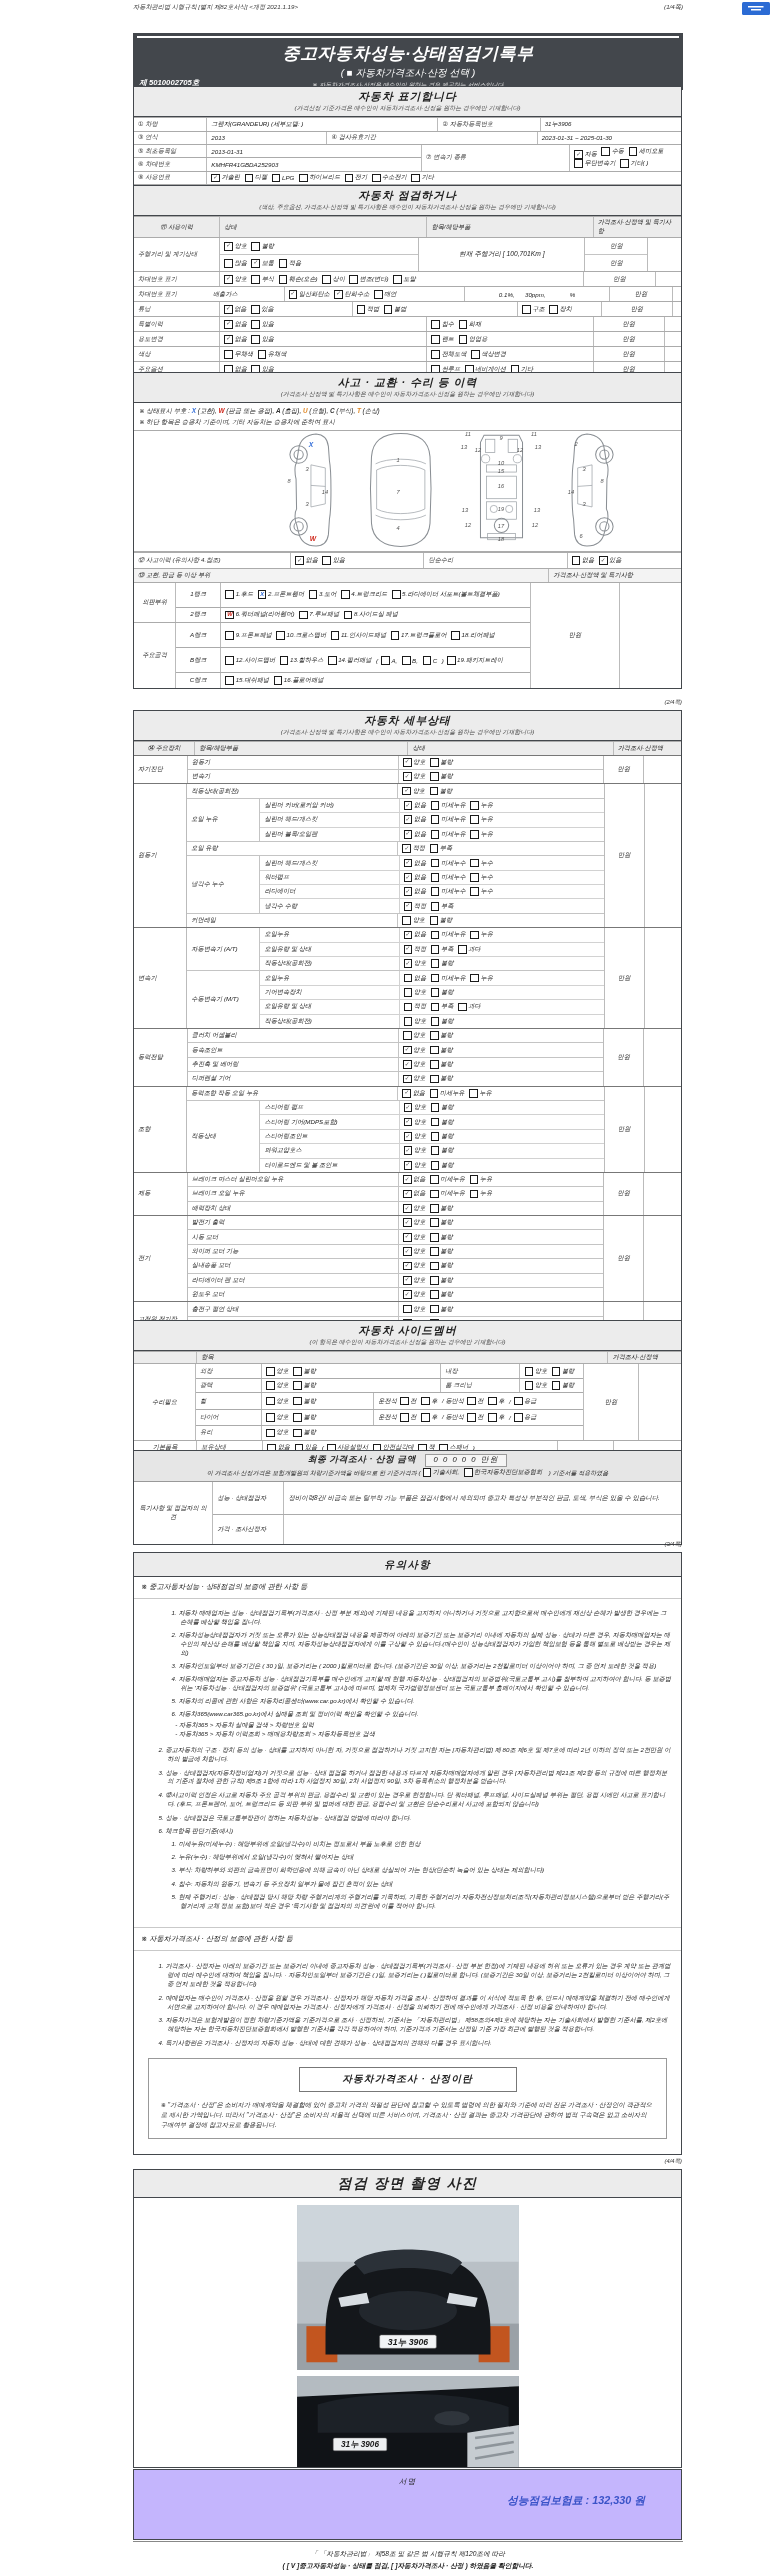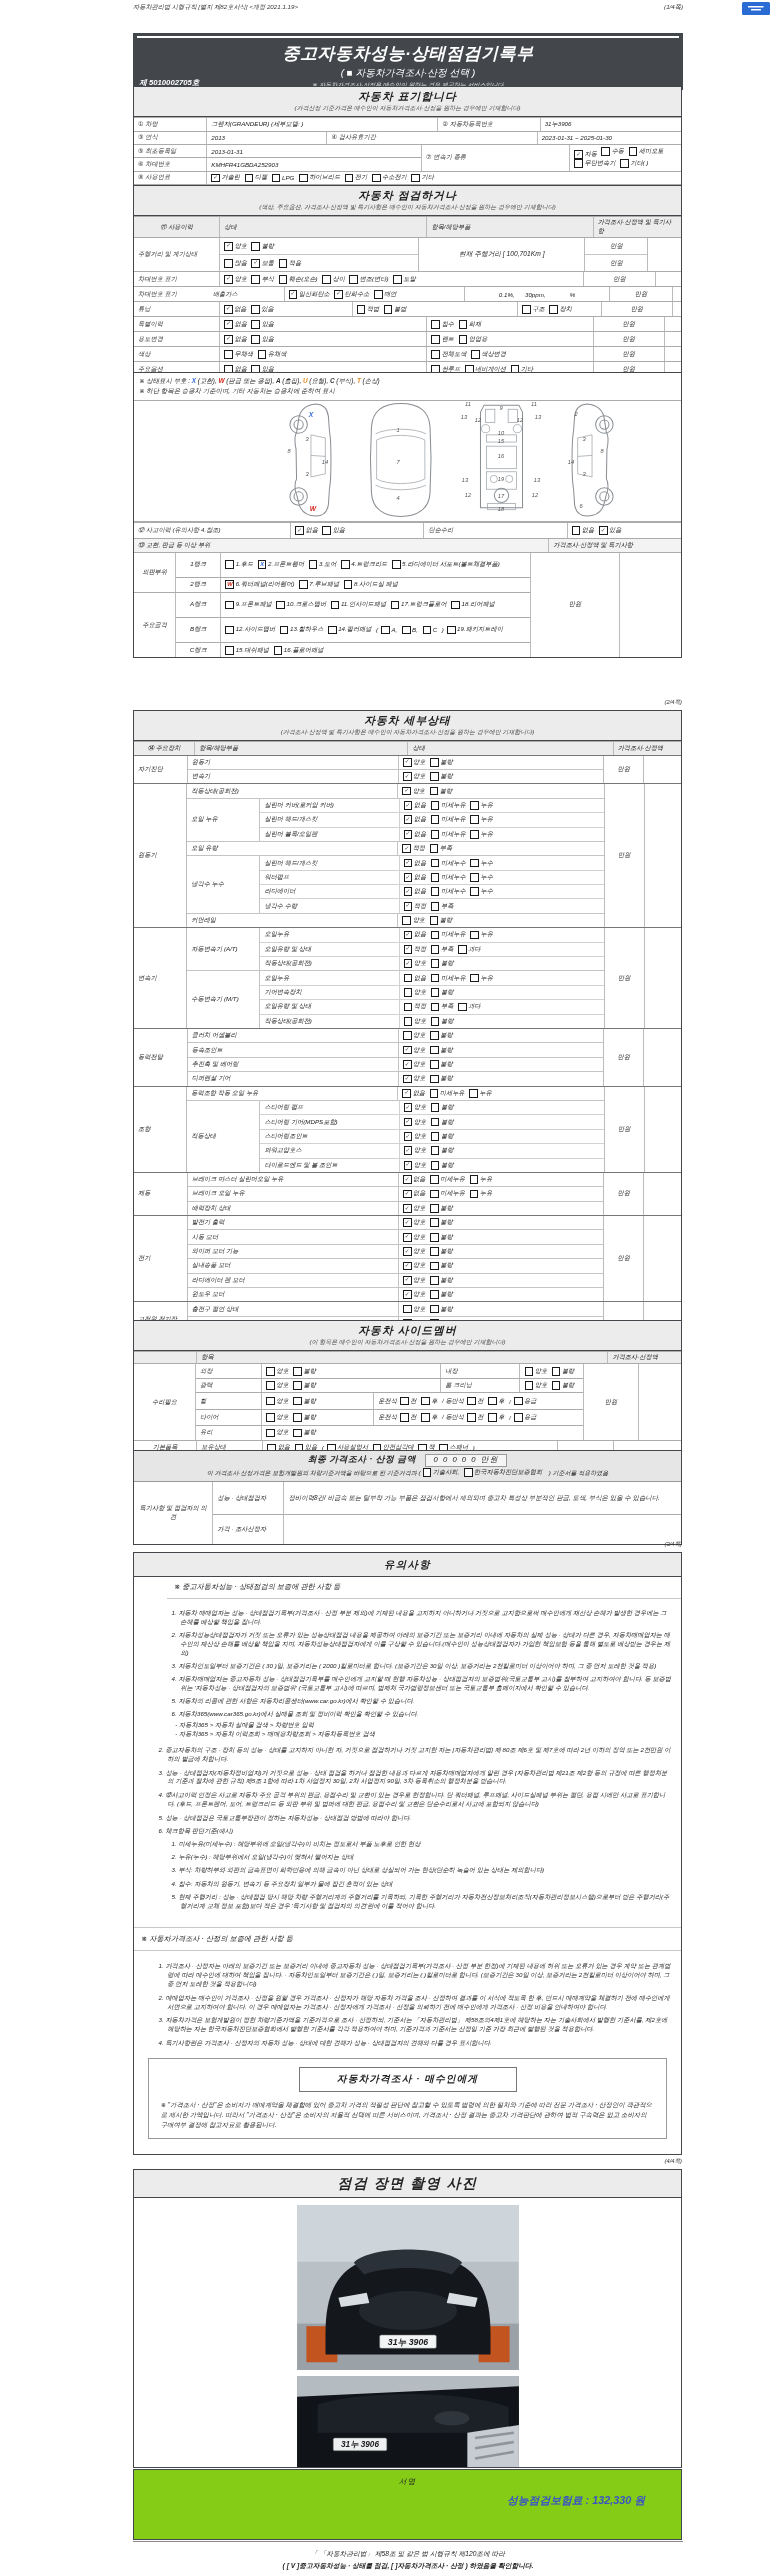--- a/index.html
+++ b/index.html
@@ -68,33 +68,33 @@
   .dgp{width:46px;border-left:0.5px solid #bbb;display:flex;align-items:center;justify-content:center;font-size:6.2px;}
   .dgx{width:43px;border-left:0.5px solid #bbb;}
   
   .fband{background:#e6e6e6;border-bottom:0.5px solid #999;text-align:center;padding:2.6px 0 3.1px;}
   .fband .t{font-size:8.8px;font-weight:bold;letter-spacing:0.5px;display:inline-block;margin-right:7.2px;}
   .fband .v{display:inline-block;border:0.5px solid #9a9a9a;background:#f5f5f5;font-size:7.7px;padding:0.5px 7.2px;letter-spacing:1.5px;}
   .fnote{font-size:6px;margin-top:1.5px;display:flex;justify-content:center;align-items:center;}
   
   .ntitle{background:#ececec;border-bottom:1px solid #43474c;text-align:center;font-size:10.3px;font-weight:bold;
           letter-spacing:1.5px;padding:4.6px 0;}
-  .nhead{font-size:7.2px;padding:5.2px 7.2px;border-bottom:0.5px solid #c9c9c9;margin-left:33px;}
+  .nhead{font-size:7.2px;padding:5.2px 7.2px;border-bottom:0.5px solid #c9c9c9;}
   .nbody{padding:6.2px 9.3px 5.2px;}
   .ni{font-size:6.2px;line-height:1.45;margin:4.6px 0;padding-left:24px;text-indent:-8.8px;}
   .ni2{font-size:6.2px;line-height:1.45;margin:4.1px 0;padding-left:37px;text-indent:-8.8px;}
   .nsub{font-size:6.2px;line-height:1.5;padding-left:32px;}
   .nhead2{font-size:7.2px;padding:6.2px 7.2px;border-top:0.5px solid #c9c9c9;border-bottom:0.5px solid #c9c9c9;margin-top:7.2px;}
   .innerbox{border:0.5px solid #999;margin:10.3px 14.4px 8.2px;padding:8.2px 11.3px 7.2px;}
   .ibt{border:0.5px solid #777;width:216px;margin:0 auto;text-align:center;font-size:9.8px;font-weight:bold;padding:4.6px 0;letter-spacing:1px;}
   .ibp{font-size:6.4px;line-height:1.6;margin-top:8.2px;}
   
   .photosec .body{padding:5.2px 0 6.2px;text-align:center;}
   
-  .signsec{background:#84cc16;}
+  .signsec{background:#c4b5fd;}
   .signsec .t{text-align:center;font-size:7.7px;letter-spacing:1px;padding-top:7.2px;}
   .signsec .fee{text-align:right;padding:7.2px 36px 0 0;font-size:10.8px;font-weight:bold;color:#3a53c8;}
   .confirm{text-align:center;font-size:6.7px;line-height:1.7;border-top:0.5px solid #888;padding-top:6.2px;}
   svg .ol{fill:none;stroke:#8a8f94;stroke-width:2;}
   svg .ol2{fill:none;stroke:#9aa0a5;stroke-width:1.4;}
 </style>
 </head>
 <body>
 
 <div id="page">
@@ -473,20 +473,24 @@
             <span class="ck">
               <span class="cbx">✓</span>
               <span class="cbl">미이행</span>
             </span>
           </div>
         <div class="c fx"></div>
       </div>
     </div>
 
     <div class="sec" style="top:372px;">
+      <div class="sechead">
+        <div class="t">사고 · 교환 · 수리 등 이력</div>
+        <div class="s">(가격조사·산정액 및 특기사항은 매수인이 자동차가격조사·산정을 원하는 경우에만 기재합니다)</div>
+      </div>
       <div class="legendrow">
         <div>
           <span>※ 상태표시 부호 : </span><span class="lx">X</span><span> (교환), </span><span class="lw">W</span><span> (판금 또는 용접), </span><span class="la">A</span><span> (흠집), </span><span class="lu">U</span><span> (요철), </span><span class="lc">C</span><span> (부식), </span><span class="lt">T</span><span> (손상)</span>
         </div>
         <div>※ 하단 항목은 승용차 기준이며, 기타 자동차는 승용차에 준하여 표시</div>
       </div>
       <div class="diagram">
         <svg style="left:150px;" width="58" height="116" viewBox="0 0 112 226">
           <path class="ol" d="M62,4 C40,6 30,16 28,34 L24,60 C20,64 20,80 23,92 L24,150 C20,156 20,172 24,180 L28,196 C32,214 44,222 62,222 C76,222 84,214 86,200 L88,170 C92,150 92,76 88,56 L86,28 C84,12 76,5 62,4 Z"></path>
           <circle class="ol" cx="28" cy="44" r="17"></circle>
@@ -1678,21 +1682,21 @@
         <div class="ni2">5.  현재 주행거리 : 성능 · 상태점검 당시 해당 차량 주행거리계의 주행거리를 기록하되, 기록한 주행거리가 자동차전산정보처리조직(자동차관리정보시스템)으로부터 받은 주행거리(주행거리계 교체 정보 포함)보다 적은 경우 '특기사항 및 점검자의 의견'란에 이를 적어야 합니다.</div>
       </div>
       <div class="nhead2">※ 자동차가격조사 · 산정의 보증에 관한 사항 등</div>
       <div class="nbody" style="padding-bottom:0;">
         <div class="ni">1.  가격조사 · 산정자는 아래의 보증기간 또는 보증거리 이내에 중고자동차 성능 · 상태점검기록부(가격조사 · 산정 부분 한정)에 기재된 내용에 허위 또는 오류가 있는 경우 계약 또는 관계법령에 따라 매수인에 대하여 책임을 집니다.  · 자동차인도일부터 보증기간은 (      )일, 보증거리는 (      )킬로미터로 합니다. (보증기간은 30일 이상, 보증거리는 2천킬로미터 이상이어야 하며, 그 중 먼저 도래한 것을 적용합니다)</div>
         <div class="ni">2.  매매업자는 매수인이 가격조사 · 산정을 원할 경우 가격조사 · 산정자가 해당 자동차 가격을 조사 · 산정하여 결과를 이 서식에 적도록 한 후, 반드시 매매계약을 체결하기 전에 매수인에게 서면으로 고지하여야 합니다. 이 경우 매매업자는 가격조사 · 산정자에게 가격조사 · 산정을 의뢰하기 전에 매수인에게 가격조사 · 산정 비용을 안내하여야 합니다.</div>
         <div class="ni">3.  자동차가격은 보험개발원이 정한 차량기준가액을 기준가격으로 조사 · 산정하되, 기준서는 「자동차관리법」 제58조의4제1호에 해당하는 자는 기술사회에서 발행한 기준서를, 제2호에 해당하는 자는 한국자동차진단보증협회에서 발행한 기준서를 각각 적용하여야 하며, 기준가격과 기준서는 산정일 기준 가장 최근에 발행된 것을 적용합니다.</div>
         <div class="ni">4.  특기사항란은 가격조사 · 산정자의 자동차 성능 · 상태에 대한 견해가 성능 · 상태점검자의 견해와 다를 경우 표시합니다.</div>
       </div>
       <div class="innerbox">
-        <div class="ibt">자동차가격조사 · 매수인에게</div>
+        <div class="ibt">자동차가격조사 · 산정이란</div>
         <div class="ibp">※ "가격조사 · 산정"은 소비자가 매매계약을 체결함에 있어 중고차 가격의 적절성 판단에 참고할 수 있도록 법령에 의한 절차와 기준에 따라 전문 가격조사 · 산정인이 객관적으로 제시한 가액입니다. 따라서 "가격조사 · 산정"은 소비자의 자율적 선택에 따른 서비스이며, 가격조사 · 산정 결과는 중고차 가격판단에 관하여 법적 구속력은 없고 소비자의 구매여부 결정에 참고자료로 활용됩니다.</div>
       </div>
     </div>
 
     <div class="pm" style="top:2158px;">(4/4쪽)</div>
 
     <div class="sec photosec" style="top:2169px;height:297px;overflow:hidden;">
       <div class="ntitle" style="font-size:14px;">점검 장면 촬영 사진</div>
       <div class="body">
         <svg width="222" height="165" viewBox="0 0 430 320" style="display:block;margin:2.1px auto 0;">

